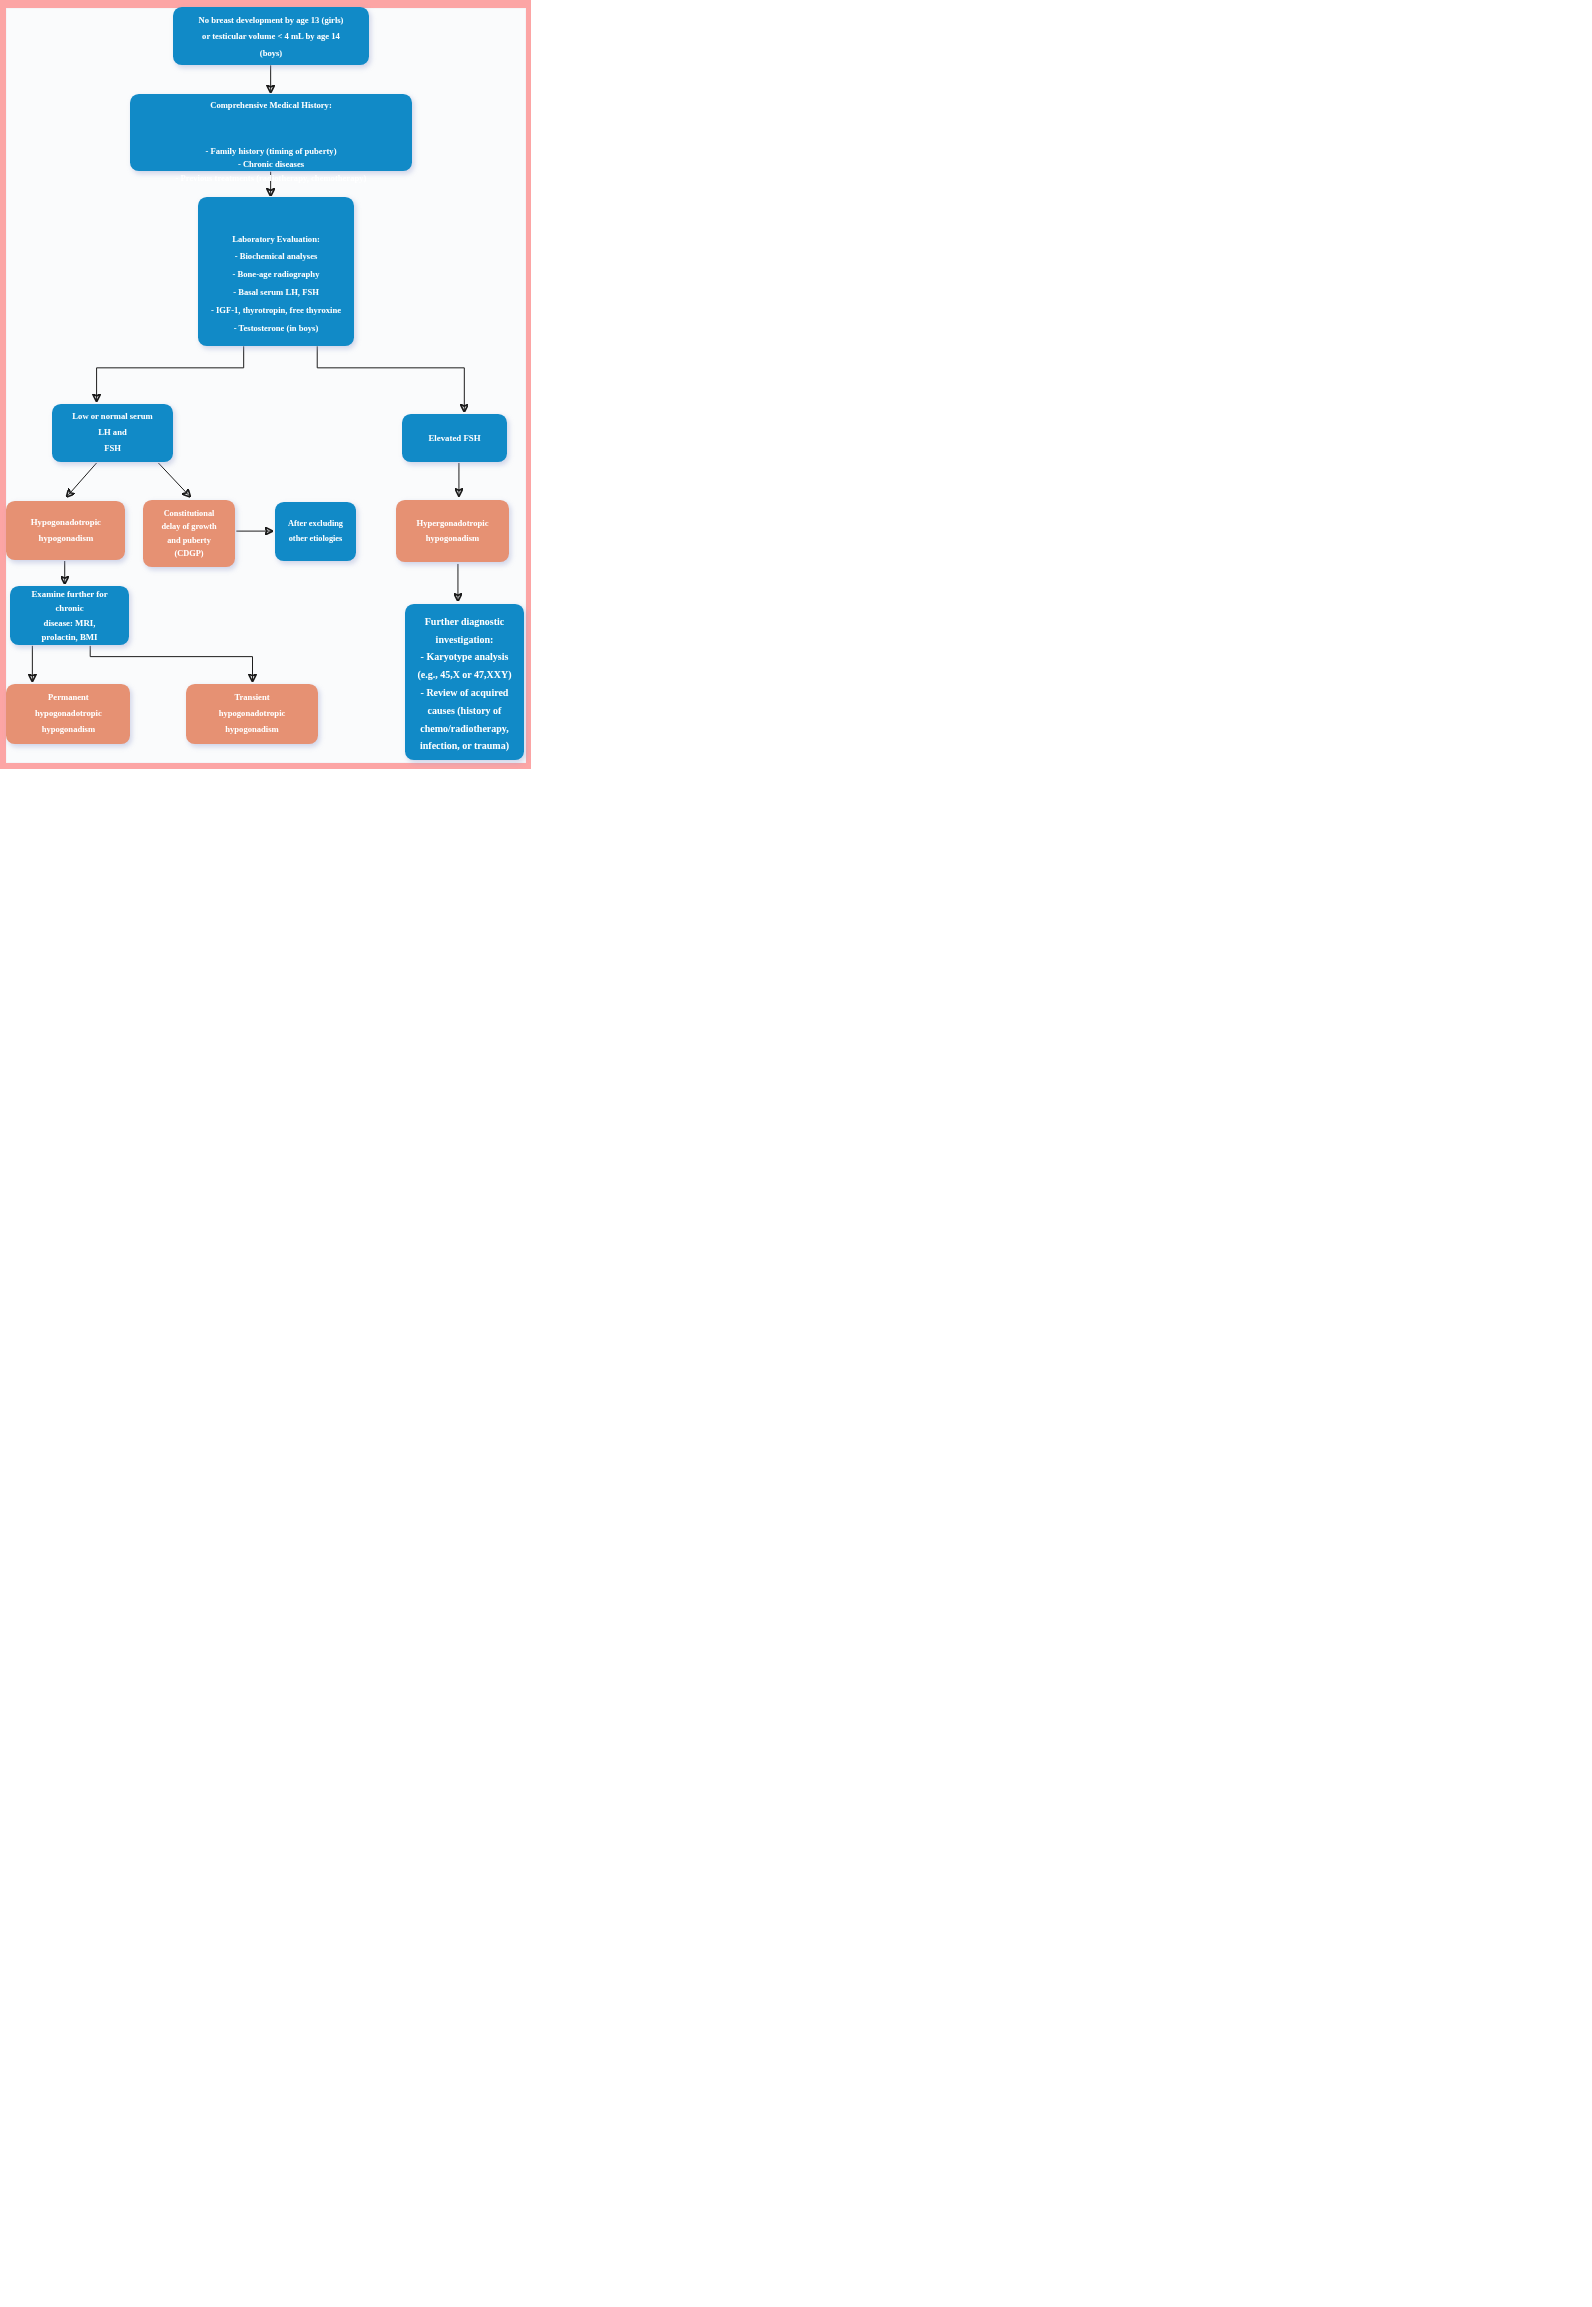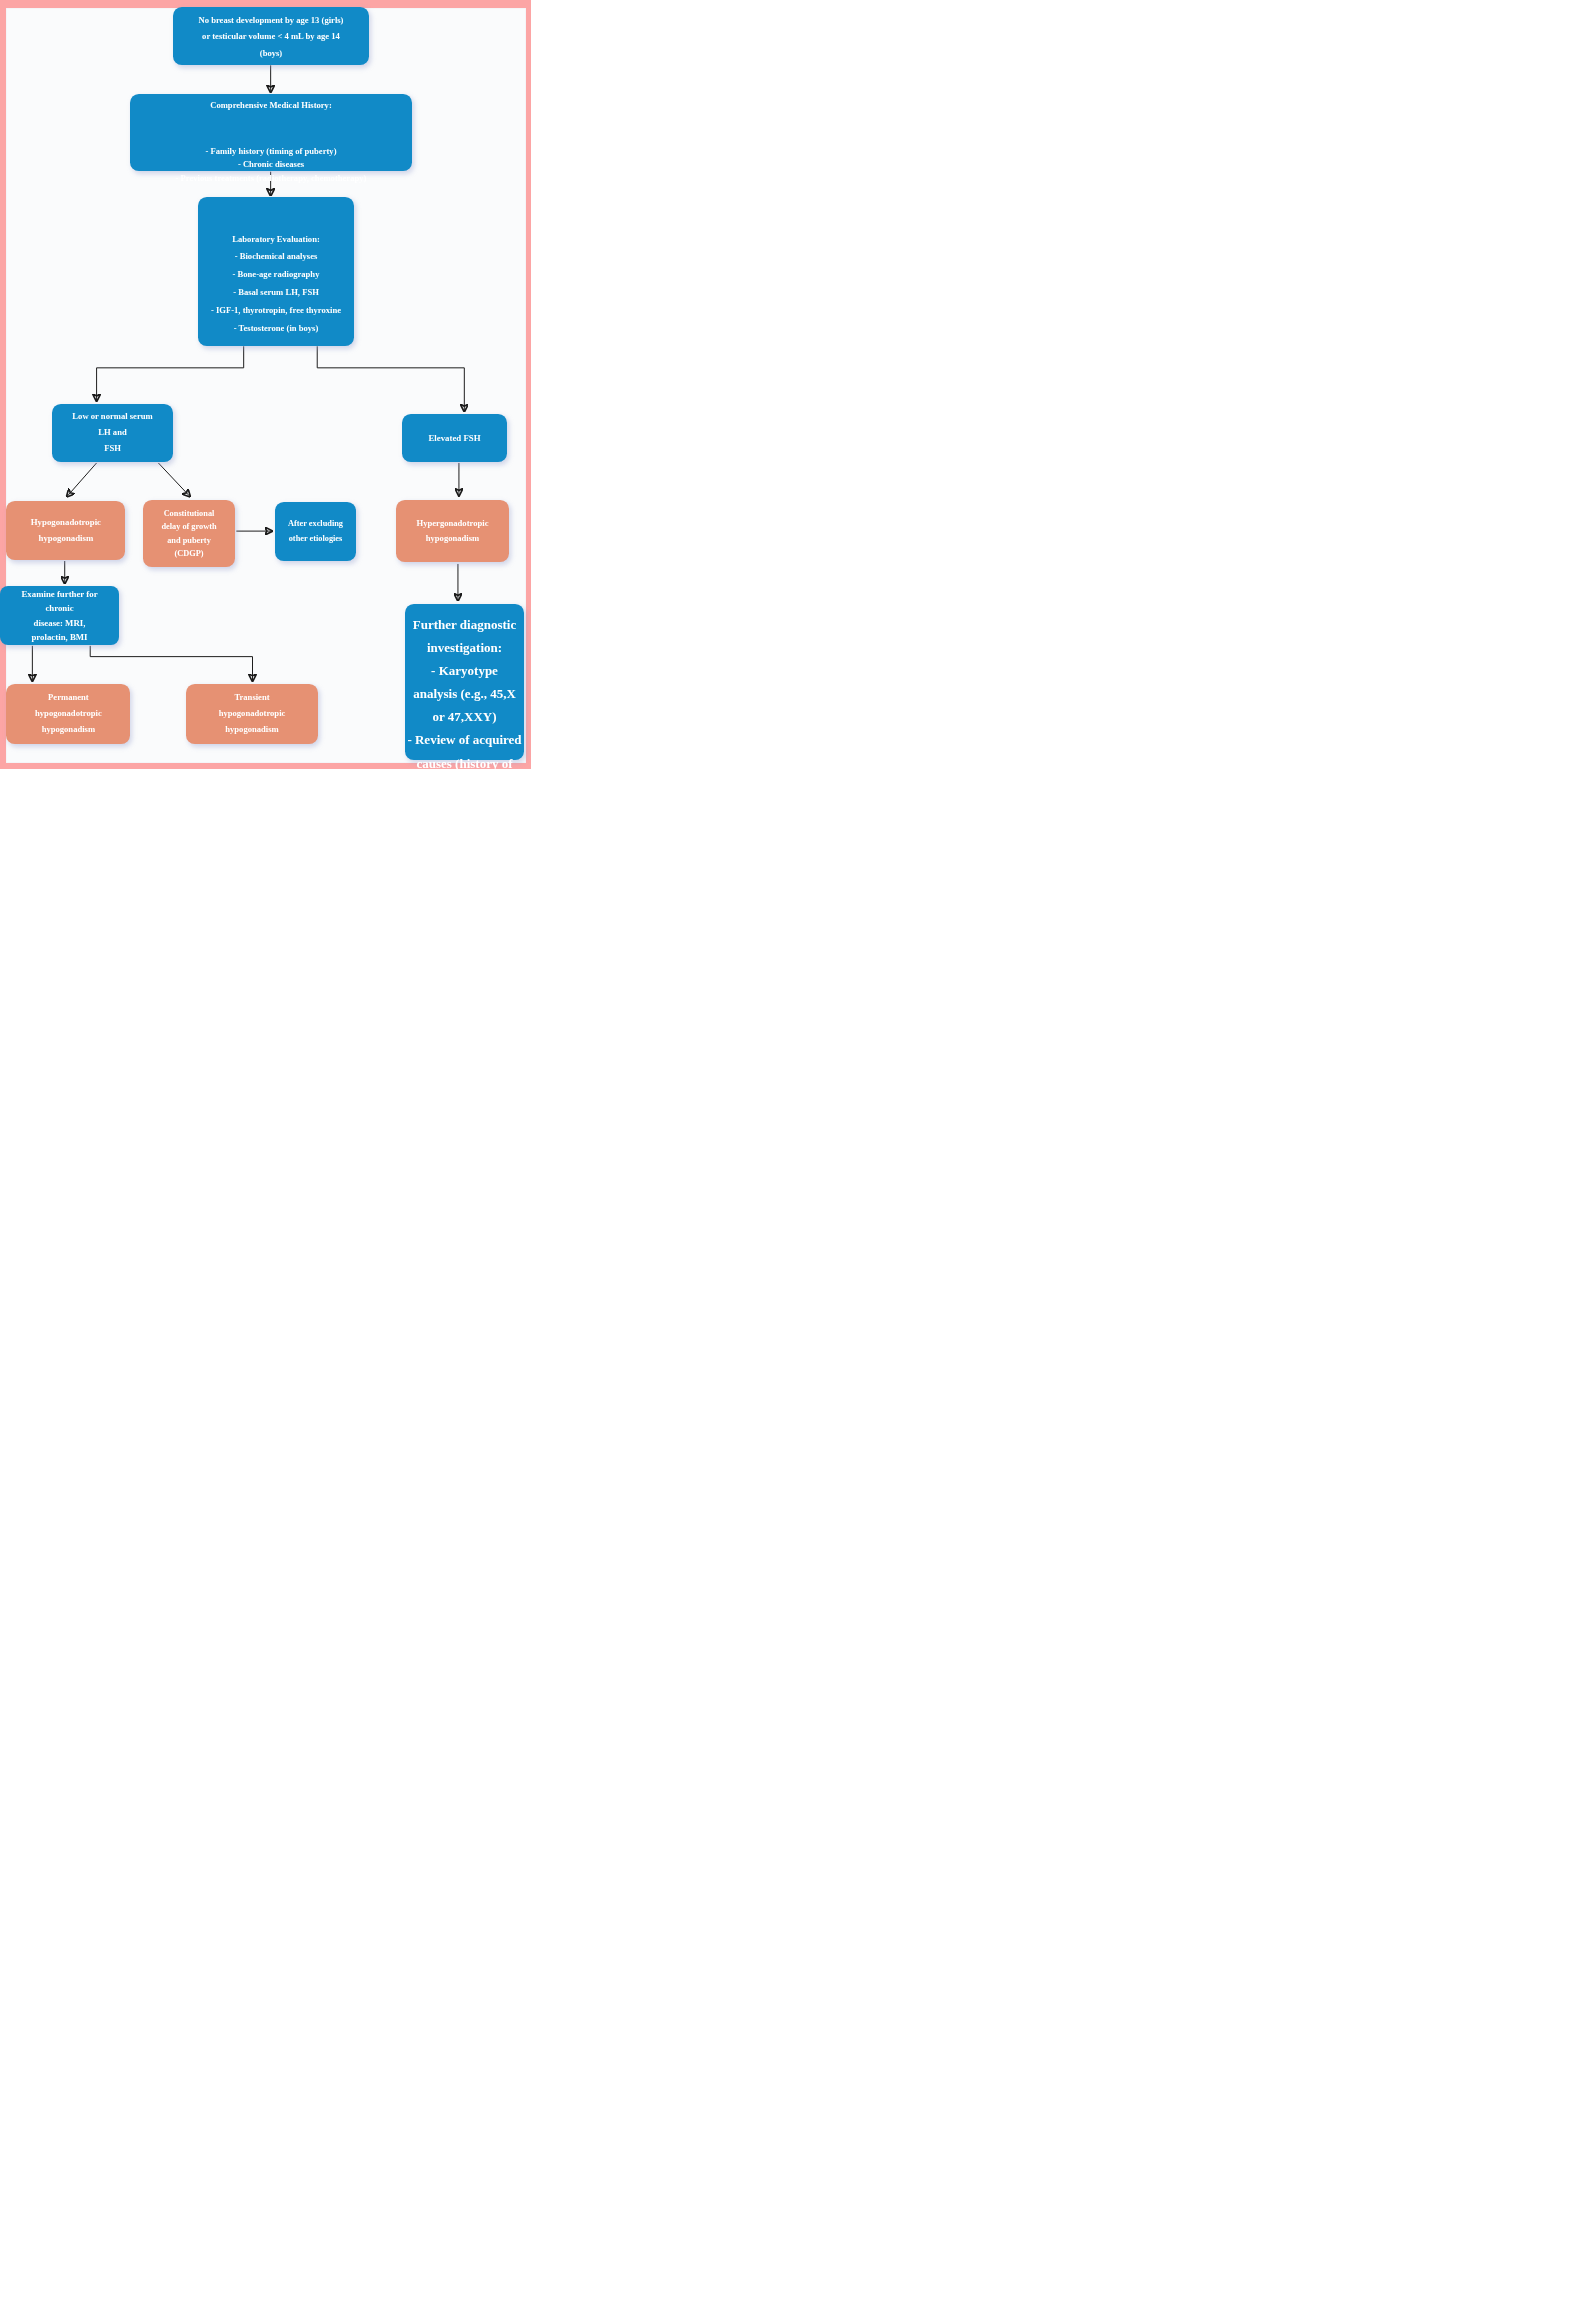--- a/index.html
+++ b/index.html
@@ -36,22 +36,22 @@
   .n-history .list{margin-top:auto;}
   .n-history .li{line-height:1.55;}
   .n-lab{left:198px;top:197px;width:156px;height:149px;font-size:8.6px;justify-content:flex-end;padding:11.8px 5.9px;}
   .n-lab .li{margin-top:6.9px;line-height:1.3;}
   .n-low{left:52px;top:404px;width:121px;height:58px;font-size:8.6px;line-height:1.85;}
   .n-elev{left:402px;top:414px;width:105px;height:48px;font-size:8.8px;line-height:1.6;}
   .n-hypo{left:6.4px;top:501px;width:119px;height:59px;font-size:8.8px;line-height:1.75;}
   .n-cdgp{left:143px;top:500px;width:92px;height:67px;font-size:8.3px;line-height:1.6;}
   .n-after{left:275px;top:502px;width:81px;height:59px;font-size:8.3px;line-height:1.75;}
   .n-hyper{left:396px;top:500px;width:113px;height:62px;font-size:8.6px;line-height:1.75;}
-  .n-exam{left:0;top:586px;width:119px;height:59px;font-size:8.8px;line-height:1.6;border-radius:8px;}
-  .n-furth{left:405px;top:604px;width:119px;height:156px;font-size:13px;justify-content:flex-start;padding:8.8px 6.4px;}
+  .n-exam{left:10px;top:586px;width:119px;height:59px;font-size:8.8px;line-height:1.6;}
+  .n-furth{left:405px;top:604px;width:119px;height:156px;font-size:10px;justify-content:flex-start;padding:8.8px 6.4px;}
   .n-furth .t,.n-furth .li{line-height:1.78;}
   .n-perm{left:6.4px;top:684px;width:124px;height:60px;font-size:8.6px;line-height:1.85;}
   .n-trans{left:186px;top:684px;width:132px;height:60px;font-size:8.6px;line-height:1.85;}
 </style>
 </head>
 <body>
 
 <div id="page">
   <div id="panel"></div>
 

